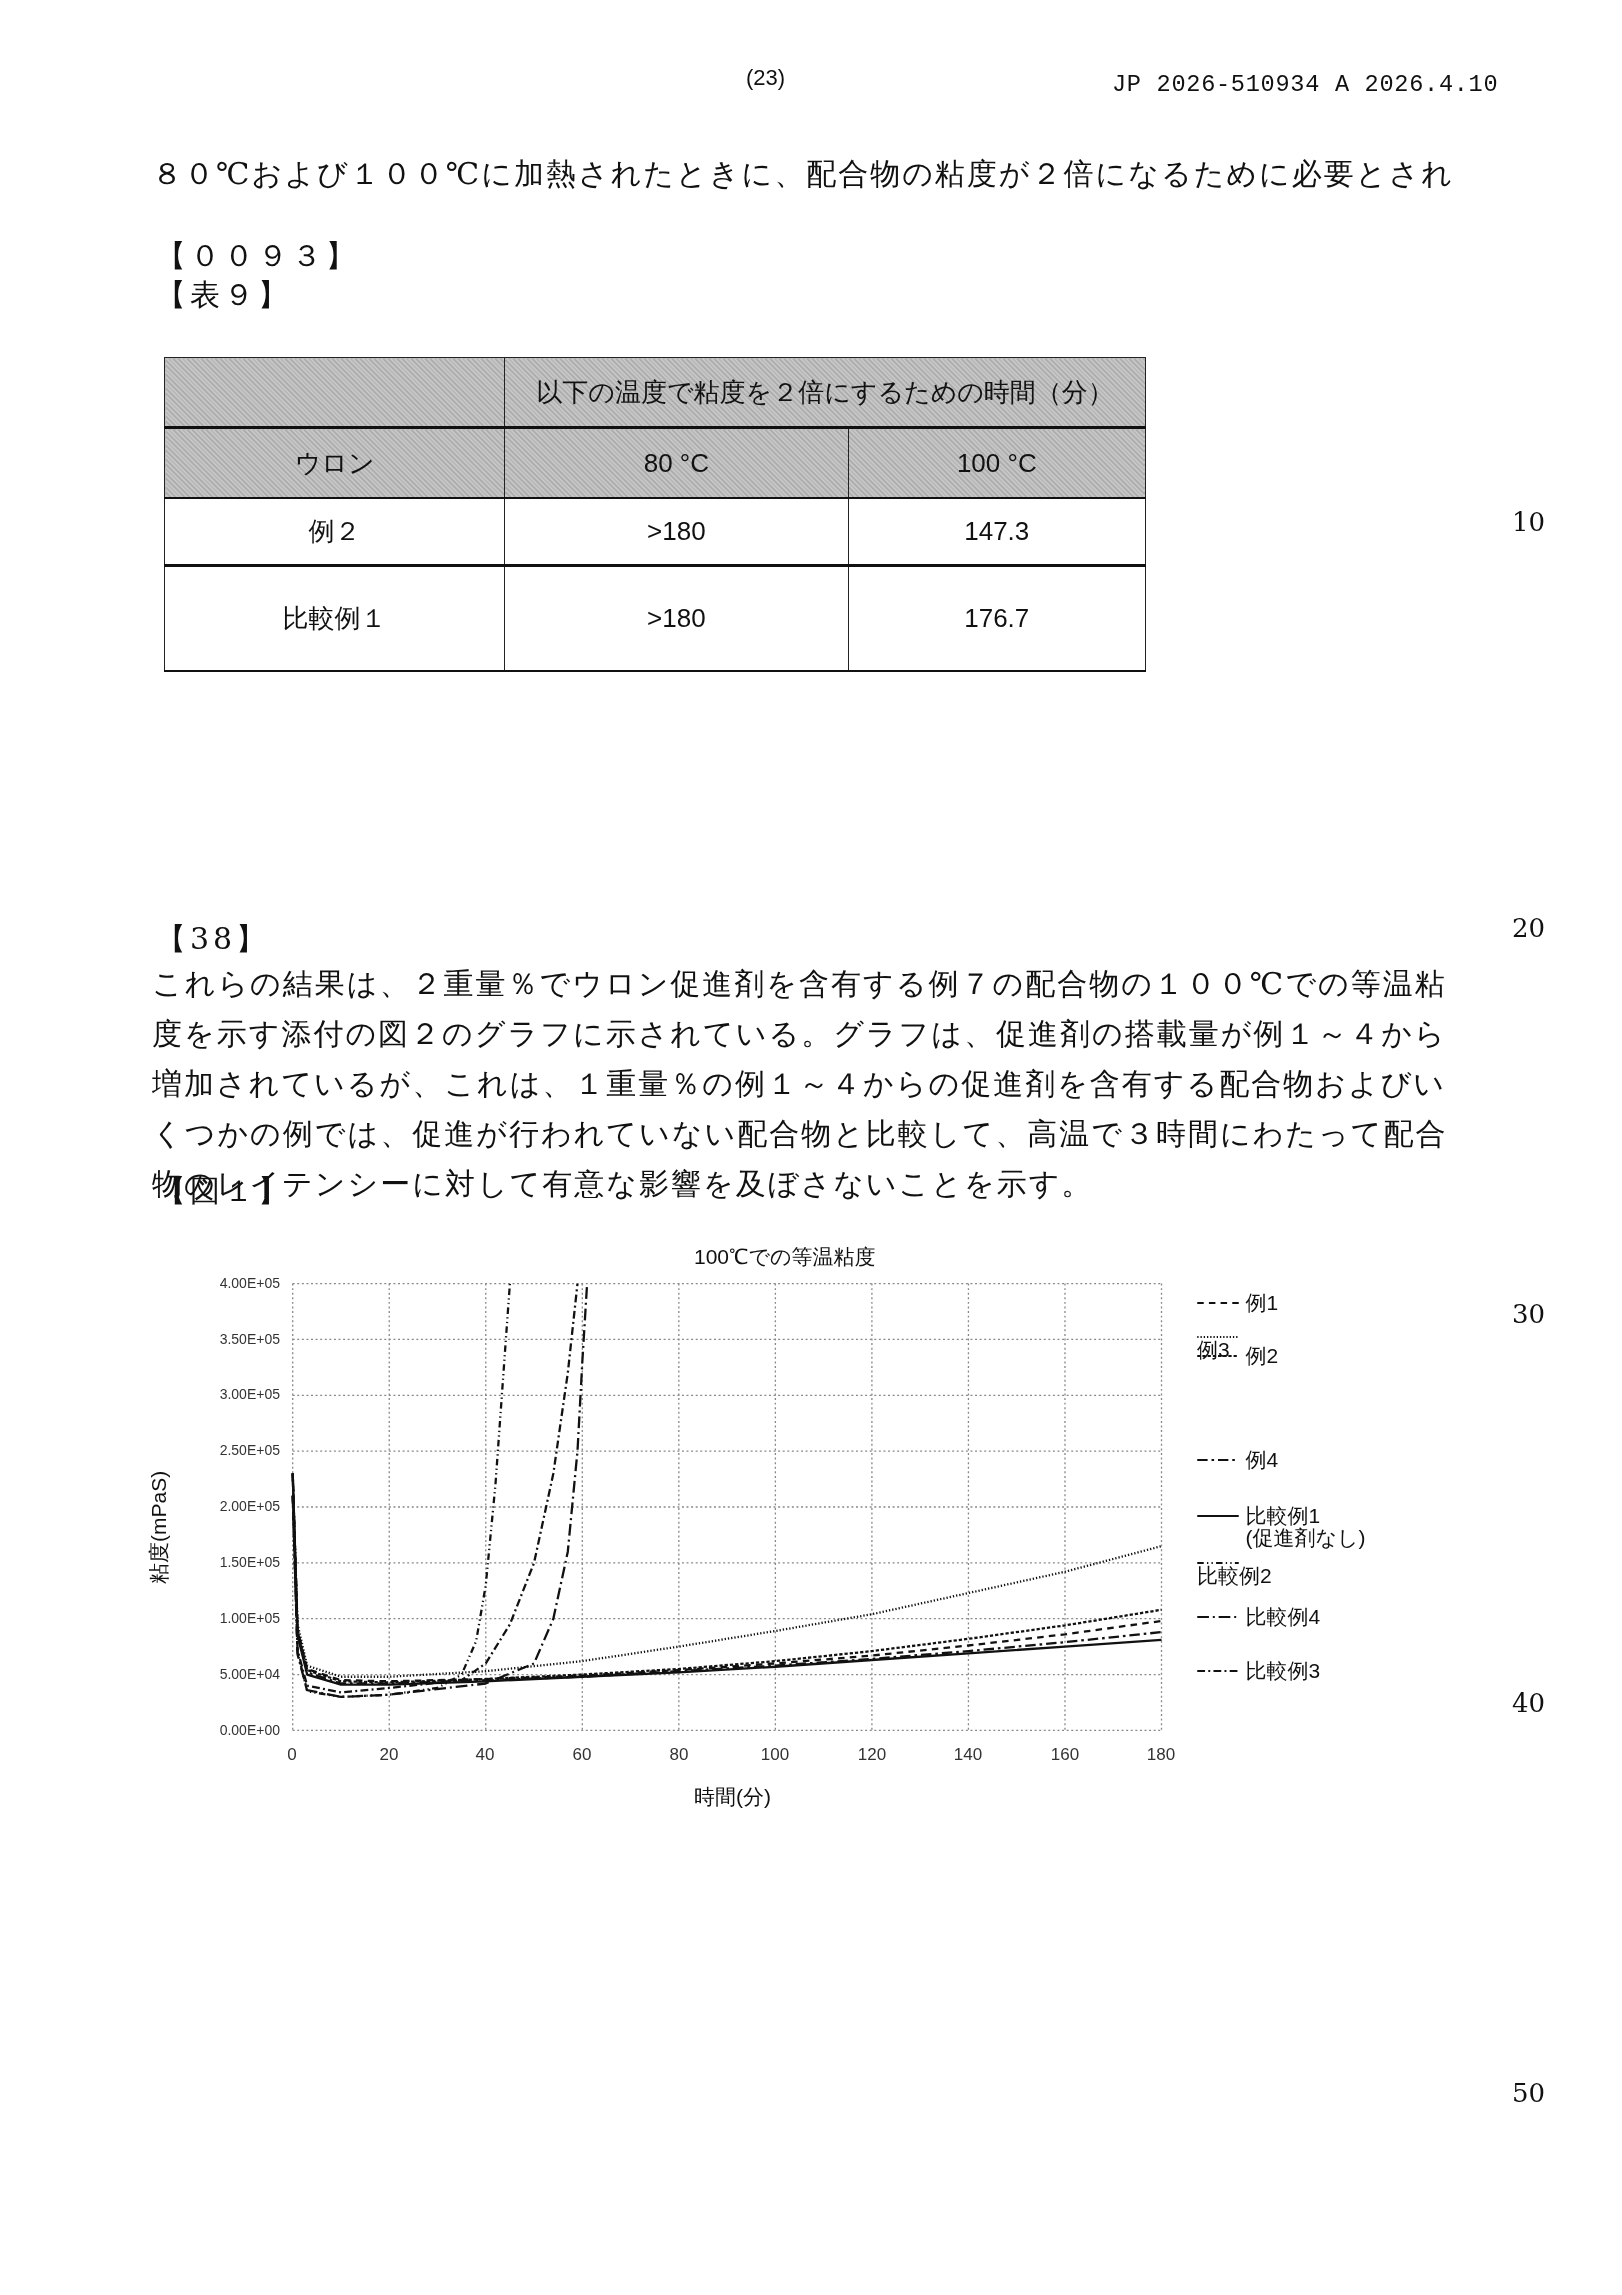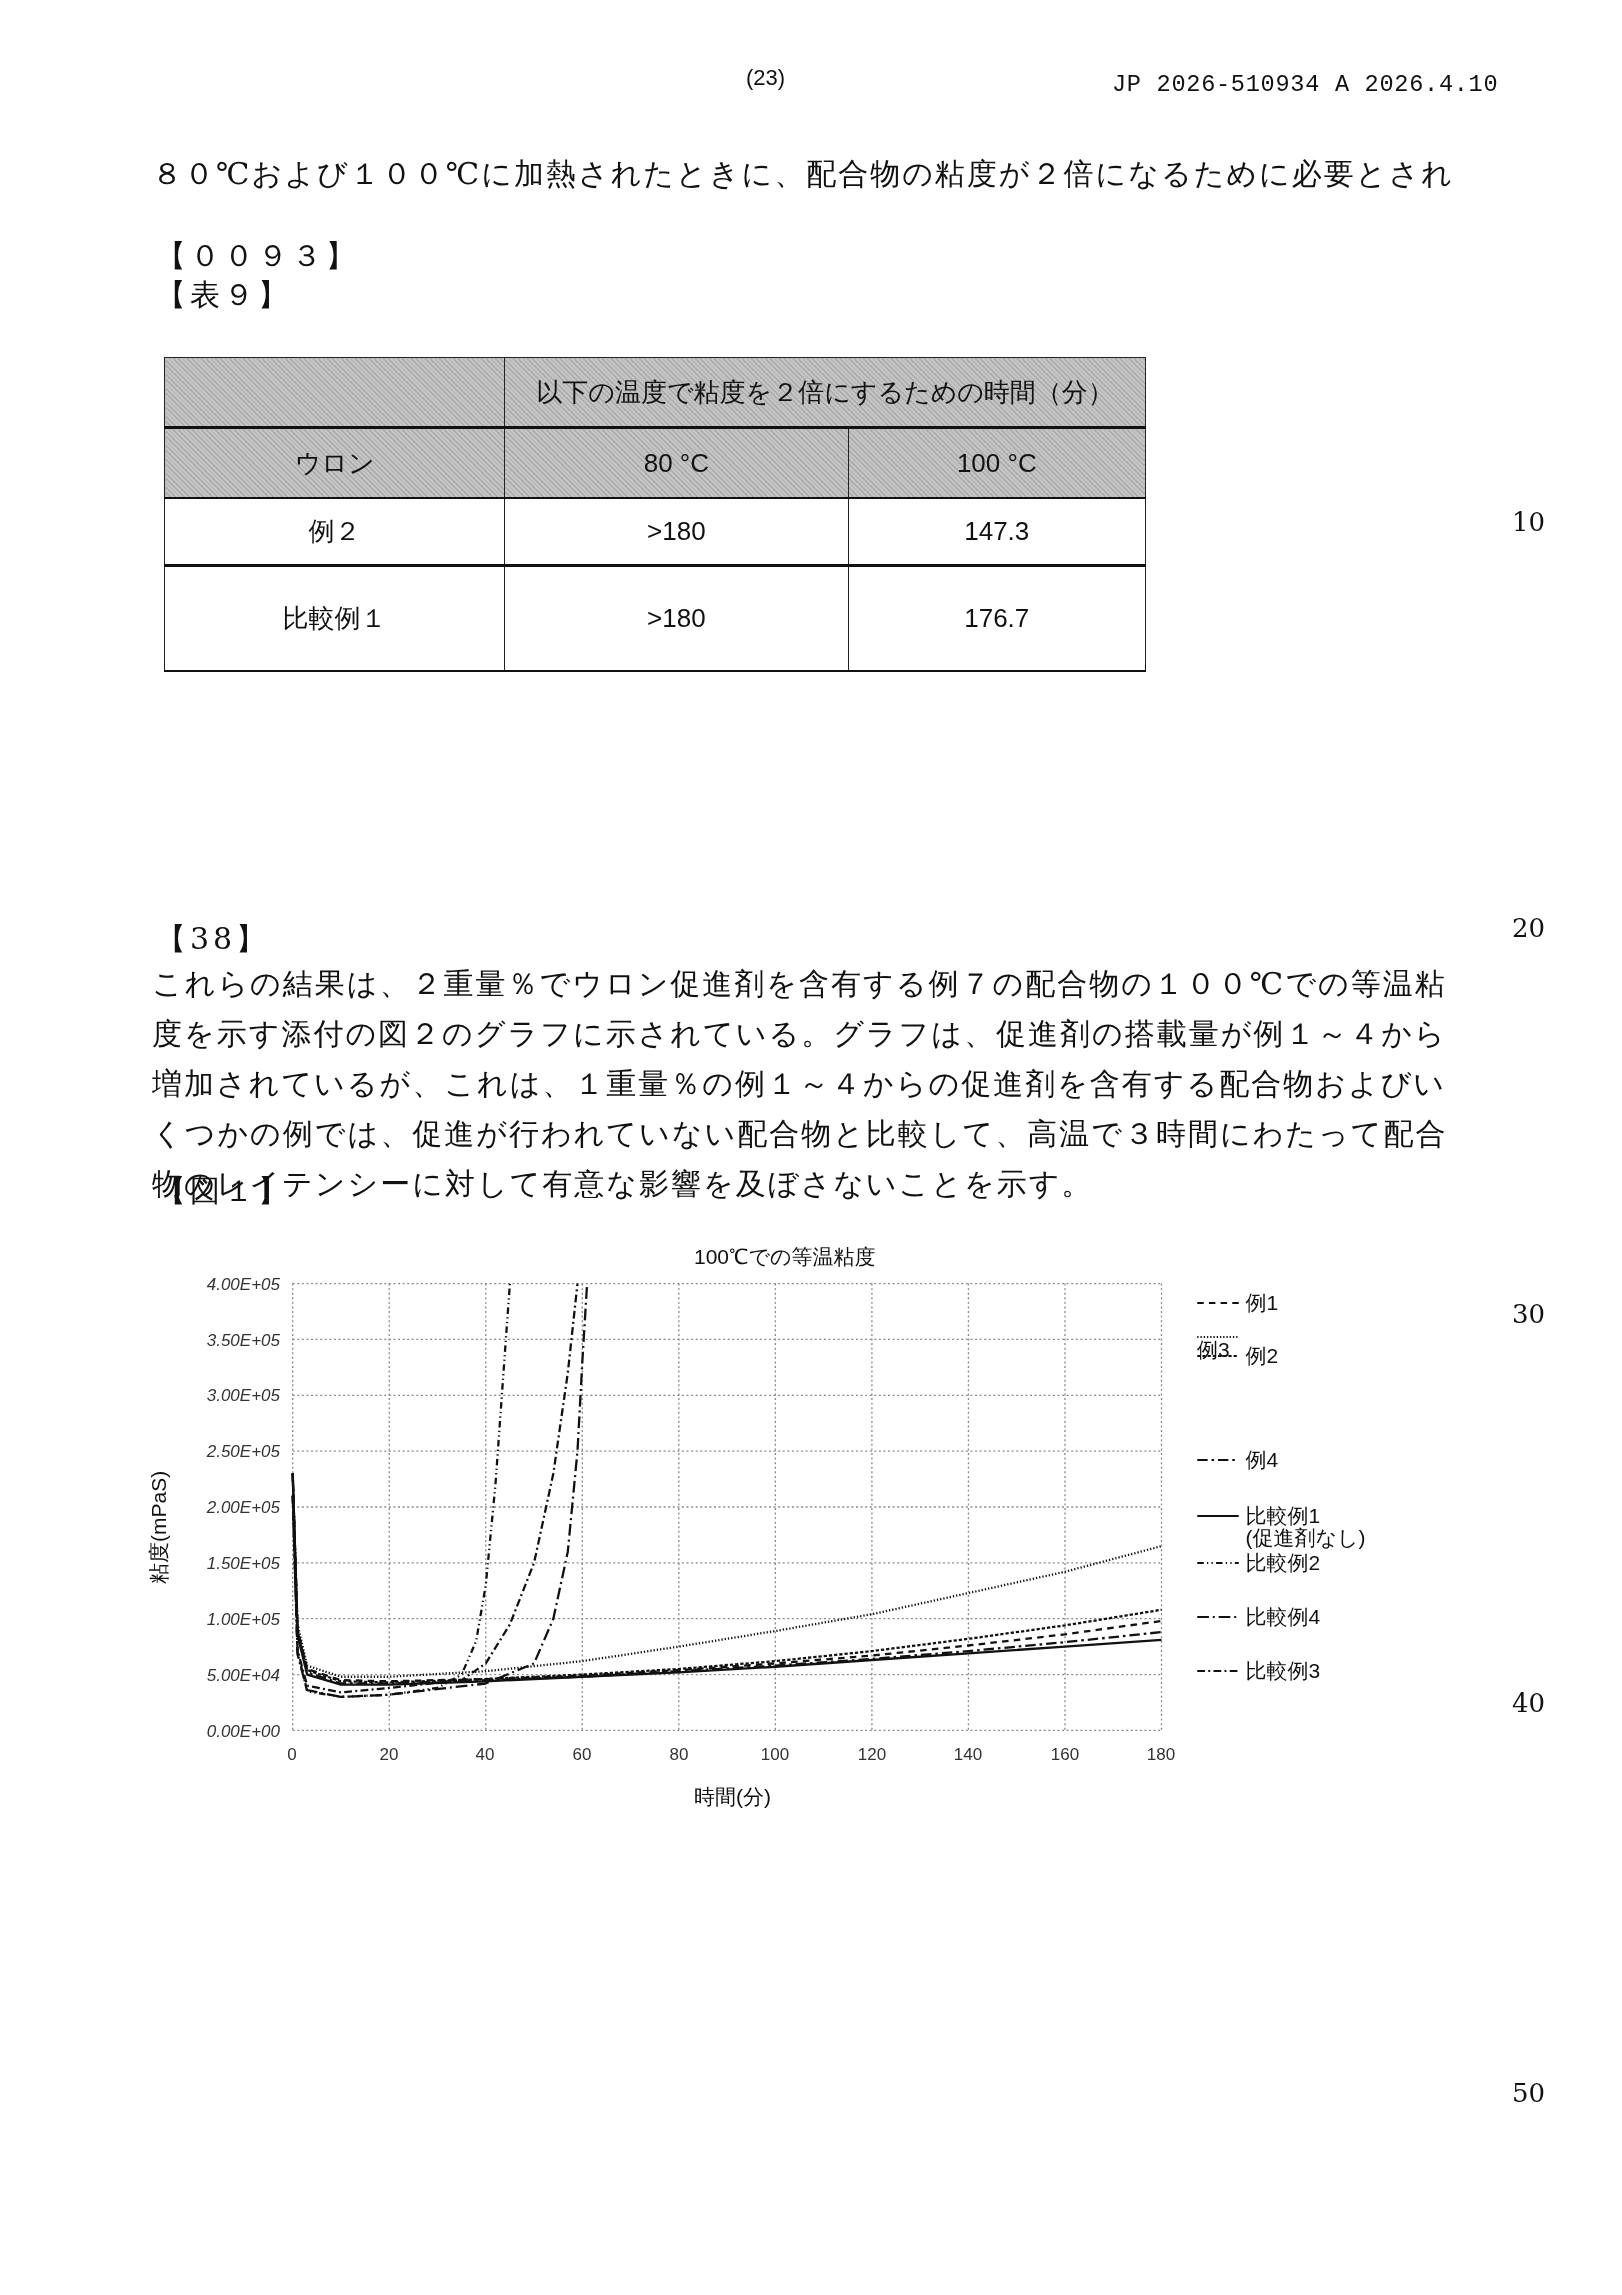--- a/index.html
+++ b/index.html
@@ -18,21 +18,21 @@
   table.t9 tr.h1 td, table.t9 tr.h2 td {
      background-color: #c8c8c8;
      background-image: repeating-linear-gradient(45deg, rgba(0,0,0,0.18) 0 1.3px, transparent 1.3px 3.3px);
   }
   table.t9 tr.h1 td { height: 68px; border-bottom: 3.3px solid #111; }
   table.t9 tr.h2 td { height: 68px; border-bottom: 2.6px solid #111; }
   table.t9 tr.row td { height: 65px; border-bottom: 3.3px solid #111; }
   table.t9 tr.row.last td { height: 103px; border-bottom: 2.6px solid #111; }
   .c1 { width: 325px; } .c2 { width: 328px; } .c3 { width: 284px; }
   .chart-title { position: absolute; left: 694px; top: 1243px; font-family: "Liberation Sans", sans-serif; font-size: 21px; }
-  .ytick { position: absolute; font-family: "Liberation Sans", sans-serif; font-size: 17px; color: #333; width: 111px; text-align: right; font-style: italic; }
+  .ytick { position: absolute; font-family: "Liberation Sans", sans-serif; font-size: 14px; color: #333; width: 111px; text-align: right; }
   .xtick { position: absolute; font-family: "Liberation Sans", sans-serif; font-size: 17px; color: #333; width: 52px; text-align: center; }
   .ylabel { position: absolute; left: 145px; top: 1584px; transform: rotate(-90deg); transform-origin: left top;
             font-family: "Liberation Sans", sans-serif; font-size: 21px; white-space: nowrap; }
   .xlabel { position: absolute; left: 694px; top: 1783px; font-family: "Liberation Sans", sans-serif; font-size: 21px; }
   .legend-item { position: absolute; left: 1197px; font-family: "Liberation Sans", sans-serif; font-size: 21px; display: flex; align-items: flex-start; }
   .legend-item svg { margin-right: 6.5px; margin-top: 9.2px; }
   .legend-text { white-space: pre; line-height: 22px; }
 </style>
 </head>
 <body>
@@ -169,21 +169,21 @@
       </svg>
       <span class="legend-text">例4</span>
     </div>
     <div class="legend-item" style="top: 1505px;">
       <svg width="42" height="3.9" viewBox="0 0 64 6">
         <line x1="0" y1="3" x2="64" y2="3" stroke="#111" stroke-width="3"></line>
       </svg>
       <span class="legend-text">比較例1
 (促進剤なし)</span>
     </div>
-    <div class="legend-item" style="top: 1552px;">
+    <div class="legend-item" style="top: 1552px; flex-direction: column;">
       <svg width="42" height="3.9" viewBox="0 0 64 6">
         <line x1="0" y1="3" x2="64" y2="3" stroke="#111" stroke-width="3" stroke-dasharray="10,5,2,5,2,5"></line>
       </svg>
       <span class="legend-text">比較例2</span>
     </div>
     <div class="legend-item" style="top: 1606px;">
       <svg width="42" height="3.9" viewBox="0 0 64 6">
         <line x1="0" y1="3" x2="64" y2="3" stroke="#111" stroke-width="3" stroke-dasharray="18,6,3,6"></line>
       </svg>
       <span class="legend-text">比較例4</span>

